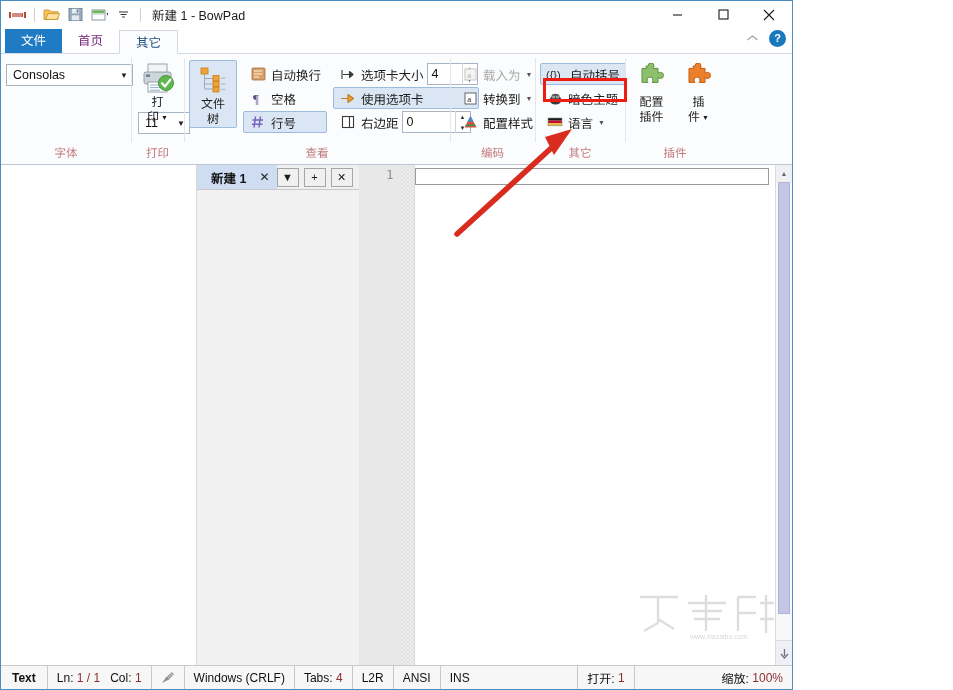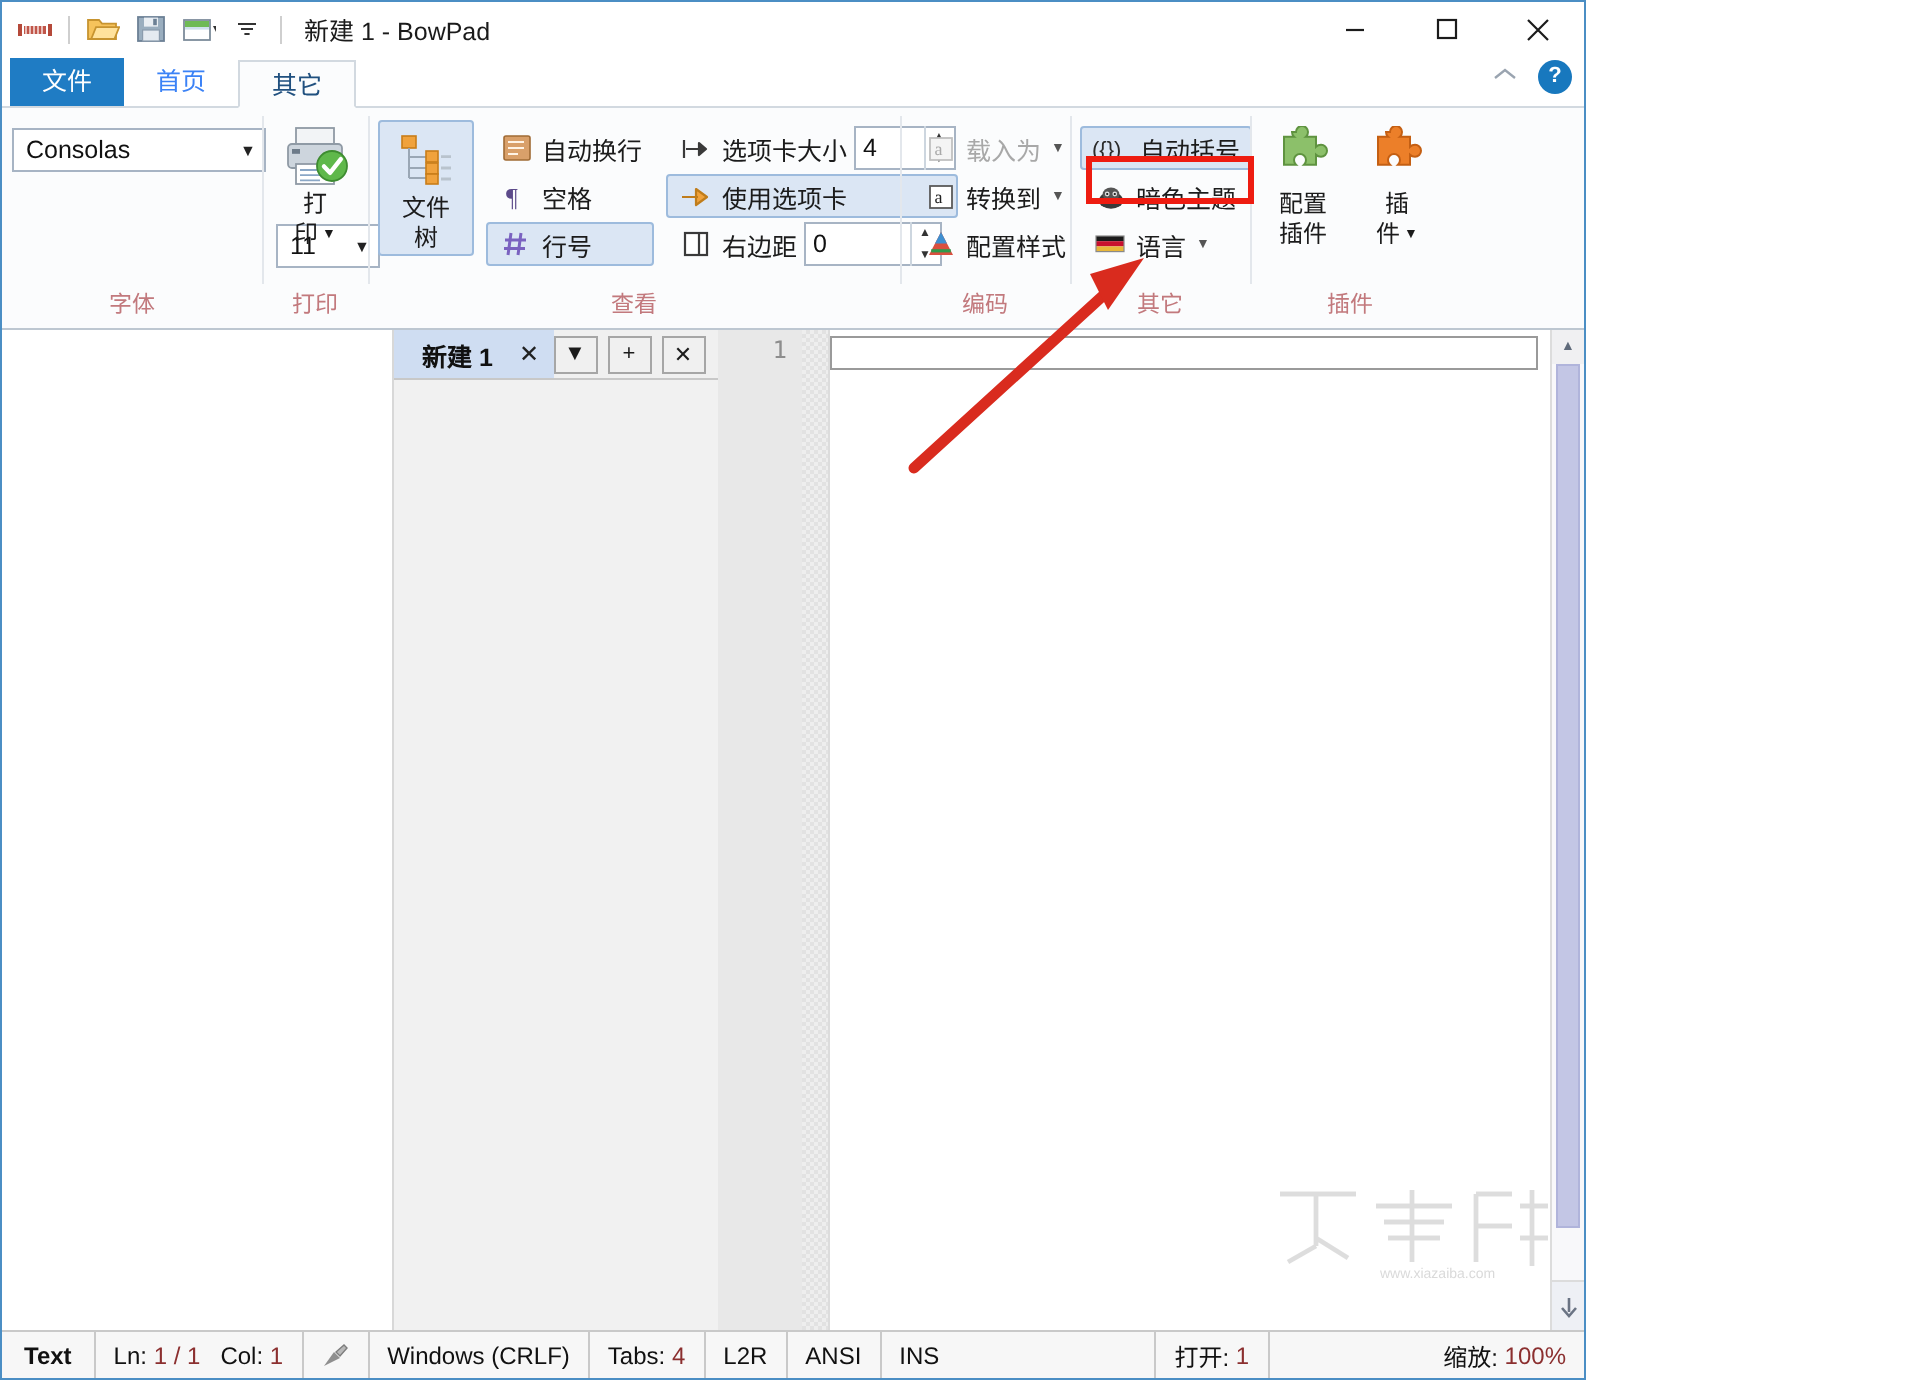--- a/index.html
+++ b/index.html
@@ -63,21 +63,21 @@
     display: flex;
     align-items: flex-end;
     padding-left: 4px;
     border-bottom: 1px solid #d2d9e0;
   }
   .ribtab {
     height: 24px;
     line-height: 24px;
     padding: 0 16px;
     font-size: 12.5px;
-    color: #3b82f6;
+    color: #701a75;
     cursor: default;
     box-sizing: border-box;
   }
   .ribtab.file {
     background: #1f7cc4;
     color: #ffffff;
     font-weight: normal;
   }
   .ribtab.active {
     background: #fbfcfd;

